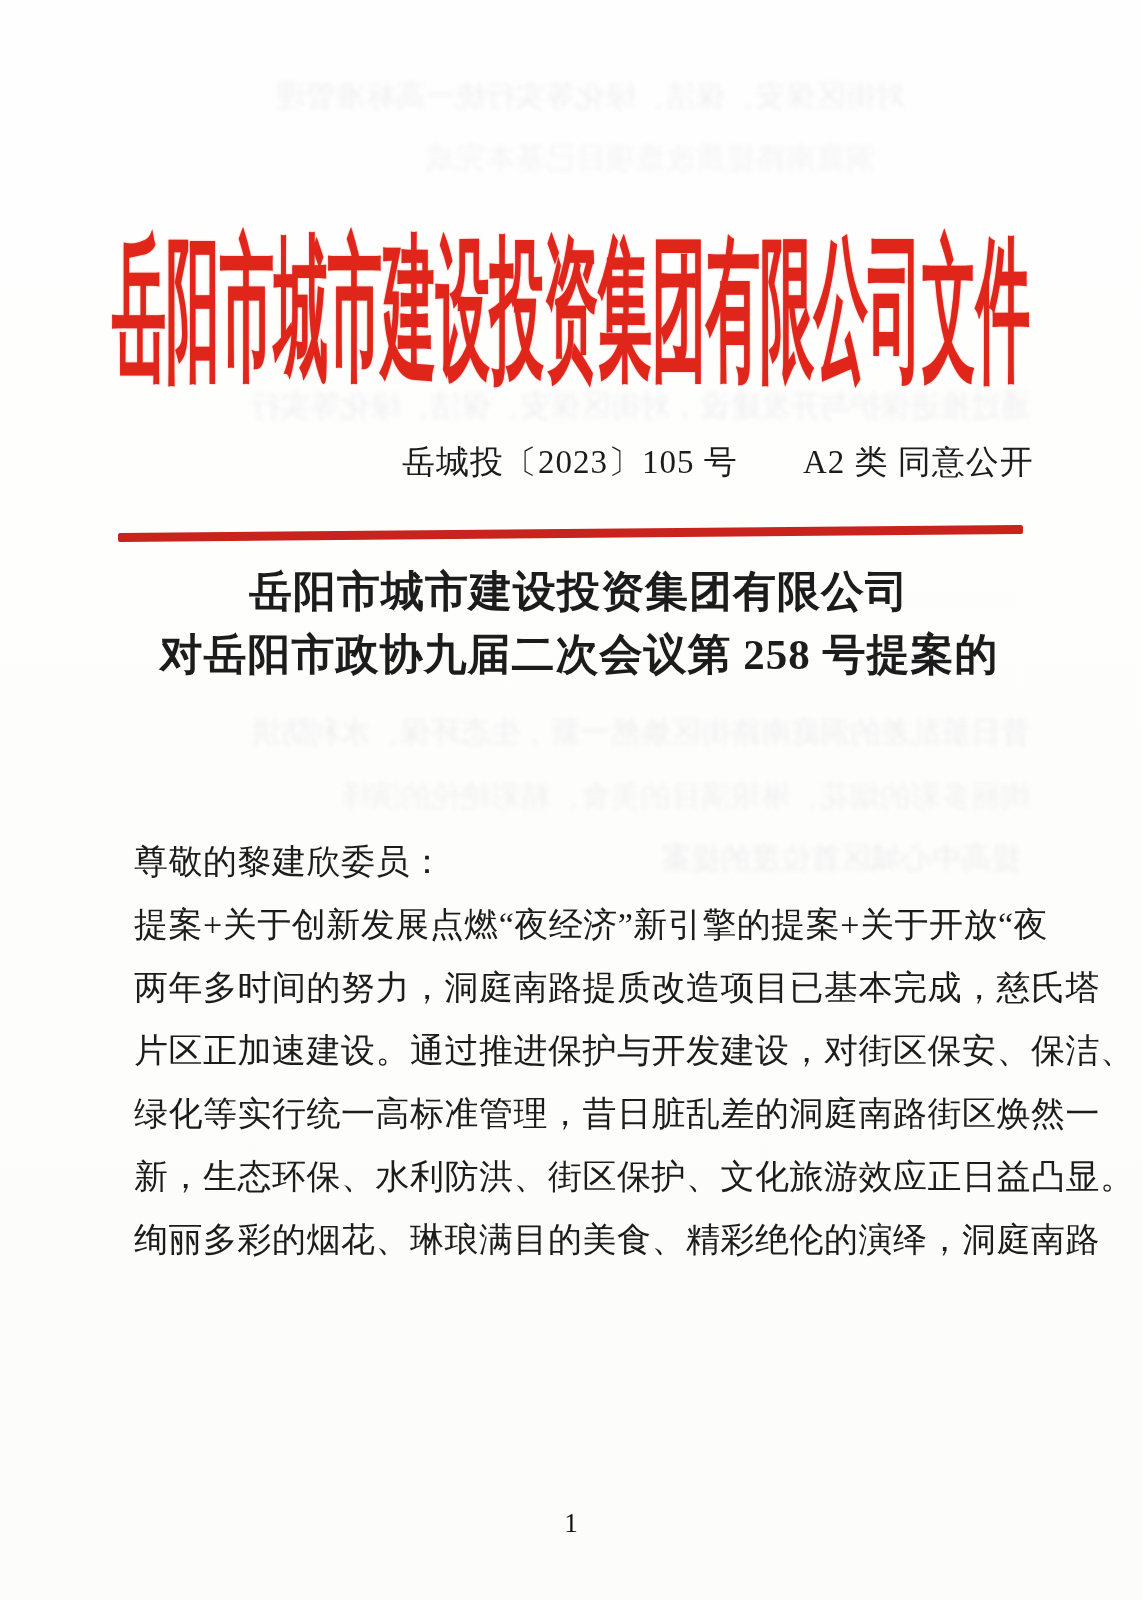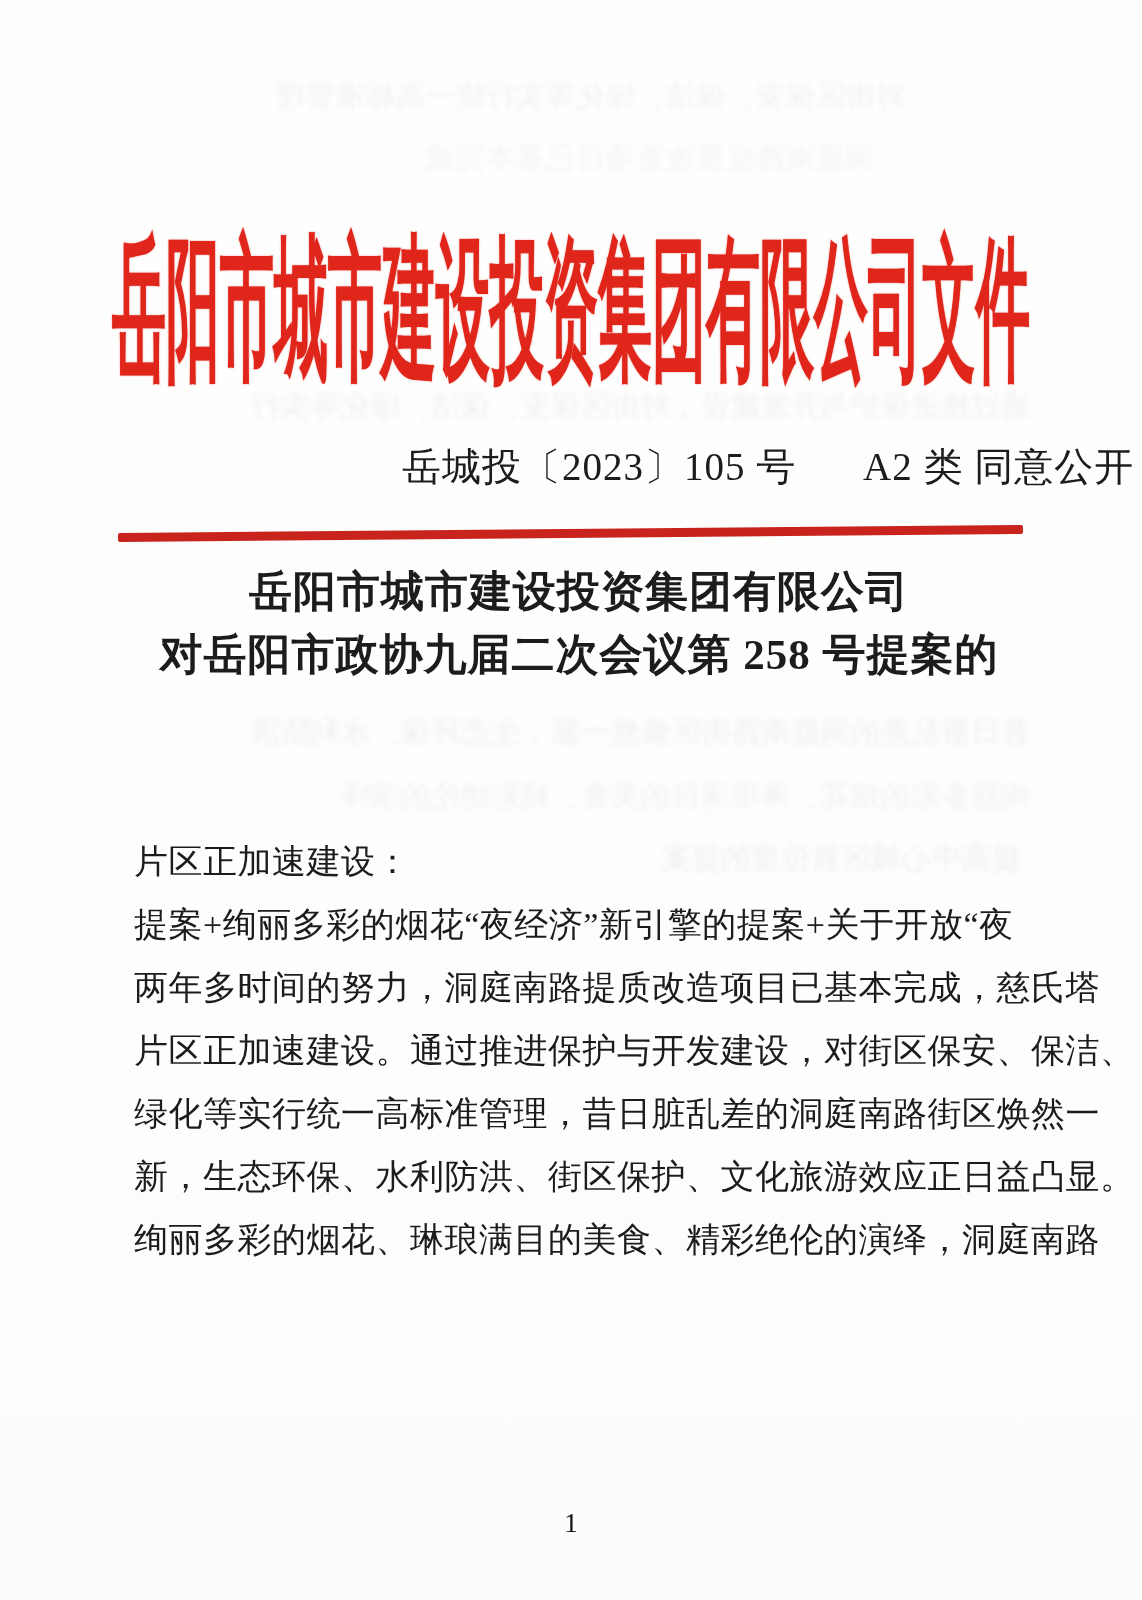--- a/index.html
+++ b/index.html
@@ -41,21 +41,21 @@
     color:#e0261b;
     letter-spacing:0px;
     transform:scaleY(2.9);
     transform-origin:center top;
     text-shadow:0 0 1px rgba(224,38,27,0.55);
     white-space:nowrap;
   }
 
   .doc-meta{
     position:absolute;top:440px;left:402px;
-    font-size:39px;
+    font-size:33px;
     letter-spacing:1px;
     white-space:nowrap;
   }
   .doc-meta .doc-class{margin-left:56px;}
 
   .red-rule{
     position:absolute;top:529px;left:118px;
     width:905px;height:9px;
     background:#c8231d;
     transform:rotate(-0.5deg);
@@ -111,24 +111,24 @@
   </div>
 
   <div class="red-rule"></div>
 
   <div class="title-block">
     <div>岳阳市城市建设投资集团有限公司</div>
     <div>对岳阳市政协九届二次会议第 258 号提案的</div>
   </div>
 
   <div class="body-block">
-    <div class="salutation">片区正加速建设：</div>
+    <div class="salutation">尊敬的黎建欣委员：</div>
     <div>
 
-        <div class="body-line">提案+绚丽多彩的烟花“夜经济”新引擎的提案+关于开放“夜</div>
+        <div class="body-line">提案+关于创新发展点燃“夜经济”新引擎的提案+关于开放“夜</div>
         <div class="body-line">两年多时间的努力，洞庭南路提质改造项目已基本完成，慈氏塔</div>
         <div class="body-line">片区正加速建设。通过推进保护与开发建设，对街区保安、保洁、</div>
         <div class="body-line">绿化等实行统一高标准管理，昔日脏乱差的洞庭南路街区焕然一</div>
         <div class="body-line">新，生态环保、水利防洪、街区保护、文化旅游效应正日益凸显。</div>
         <div class="body-line">绚丽多彩的烟花、琳琅满目的美食、精彩绝伦的演绎，洞庭南路</div>
       </div>
   </div>
 
   <div class="page-number">1</div>
 

